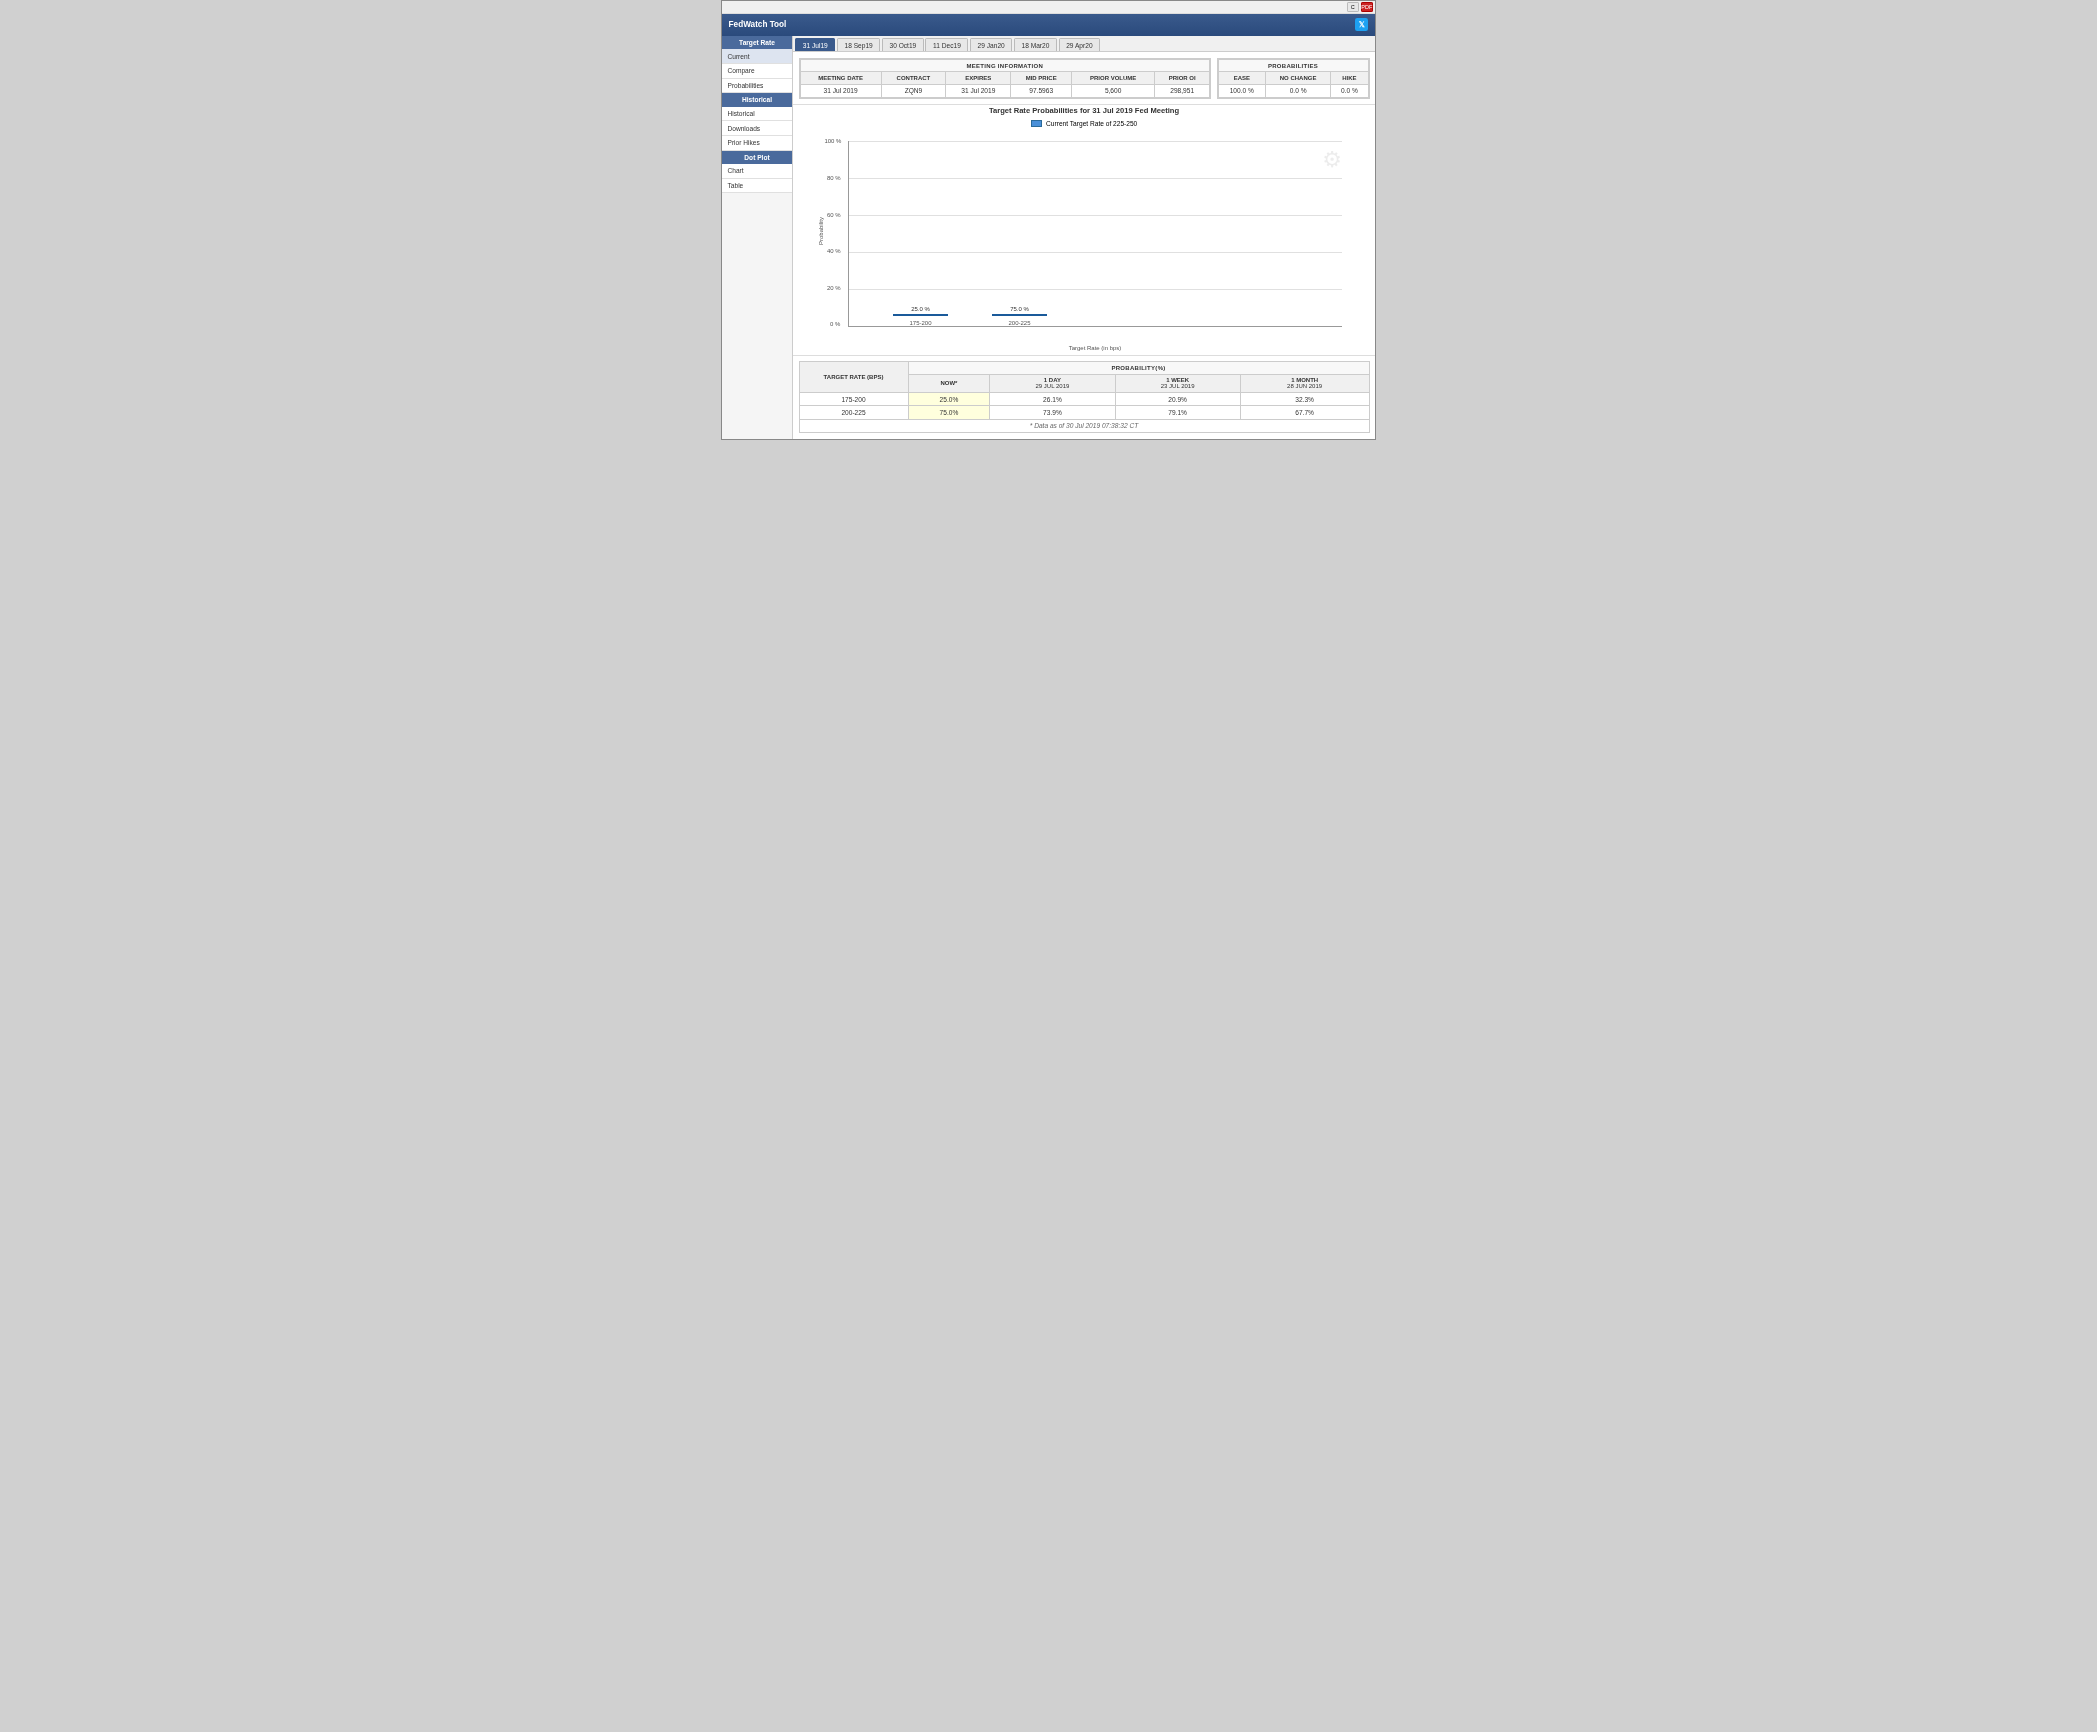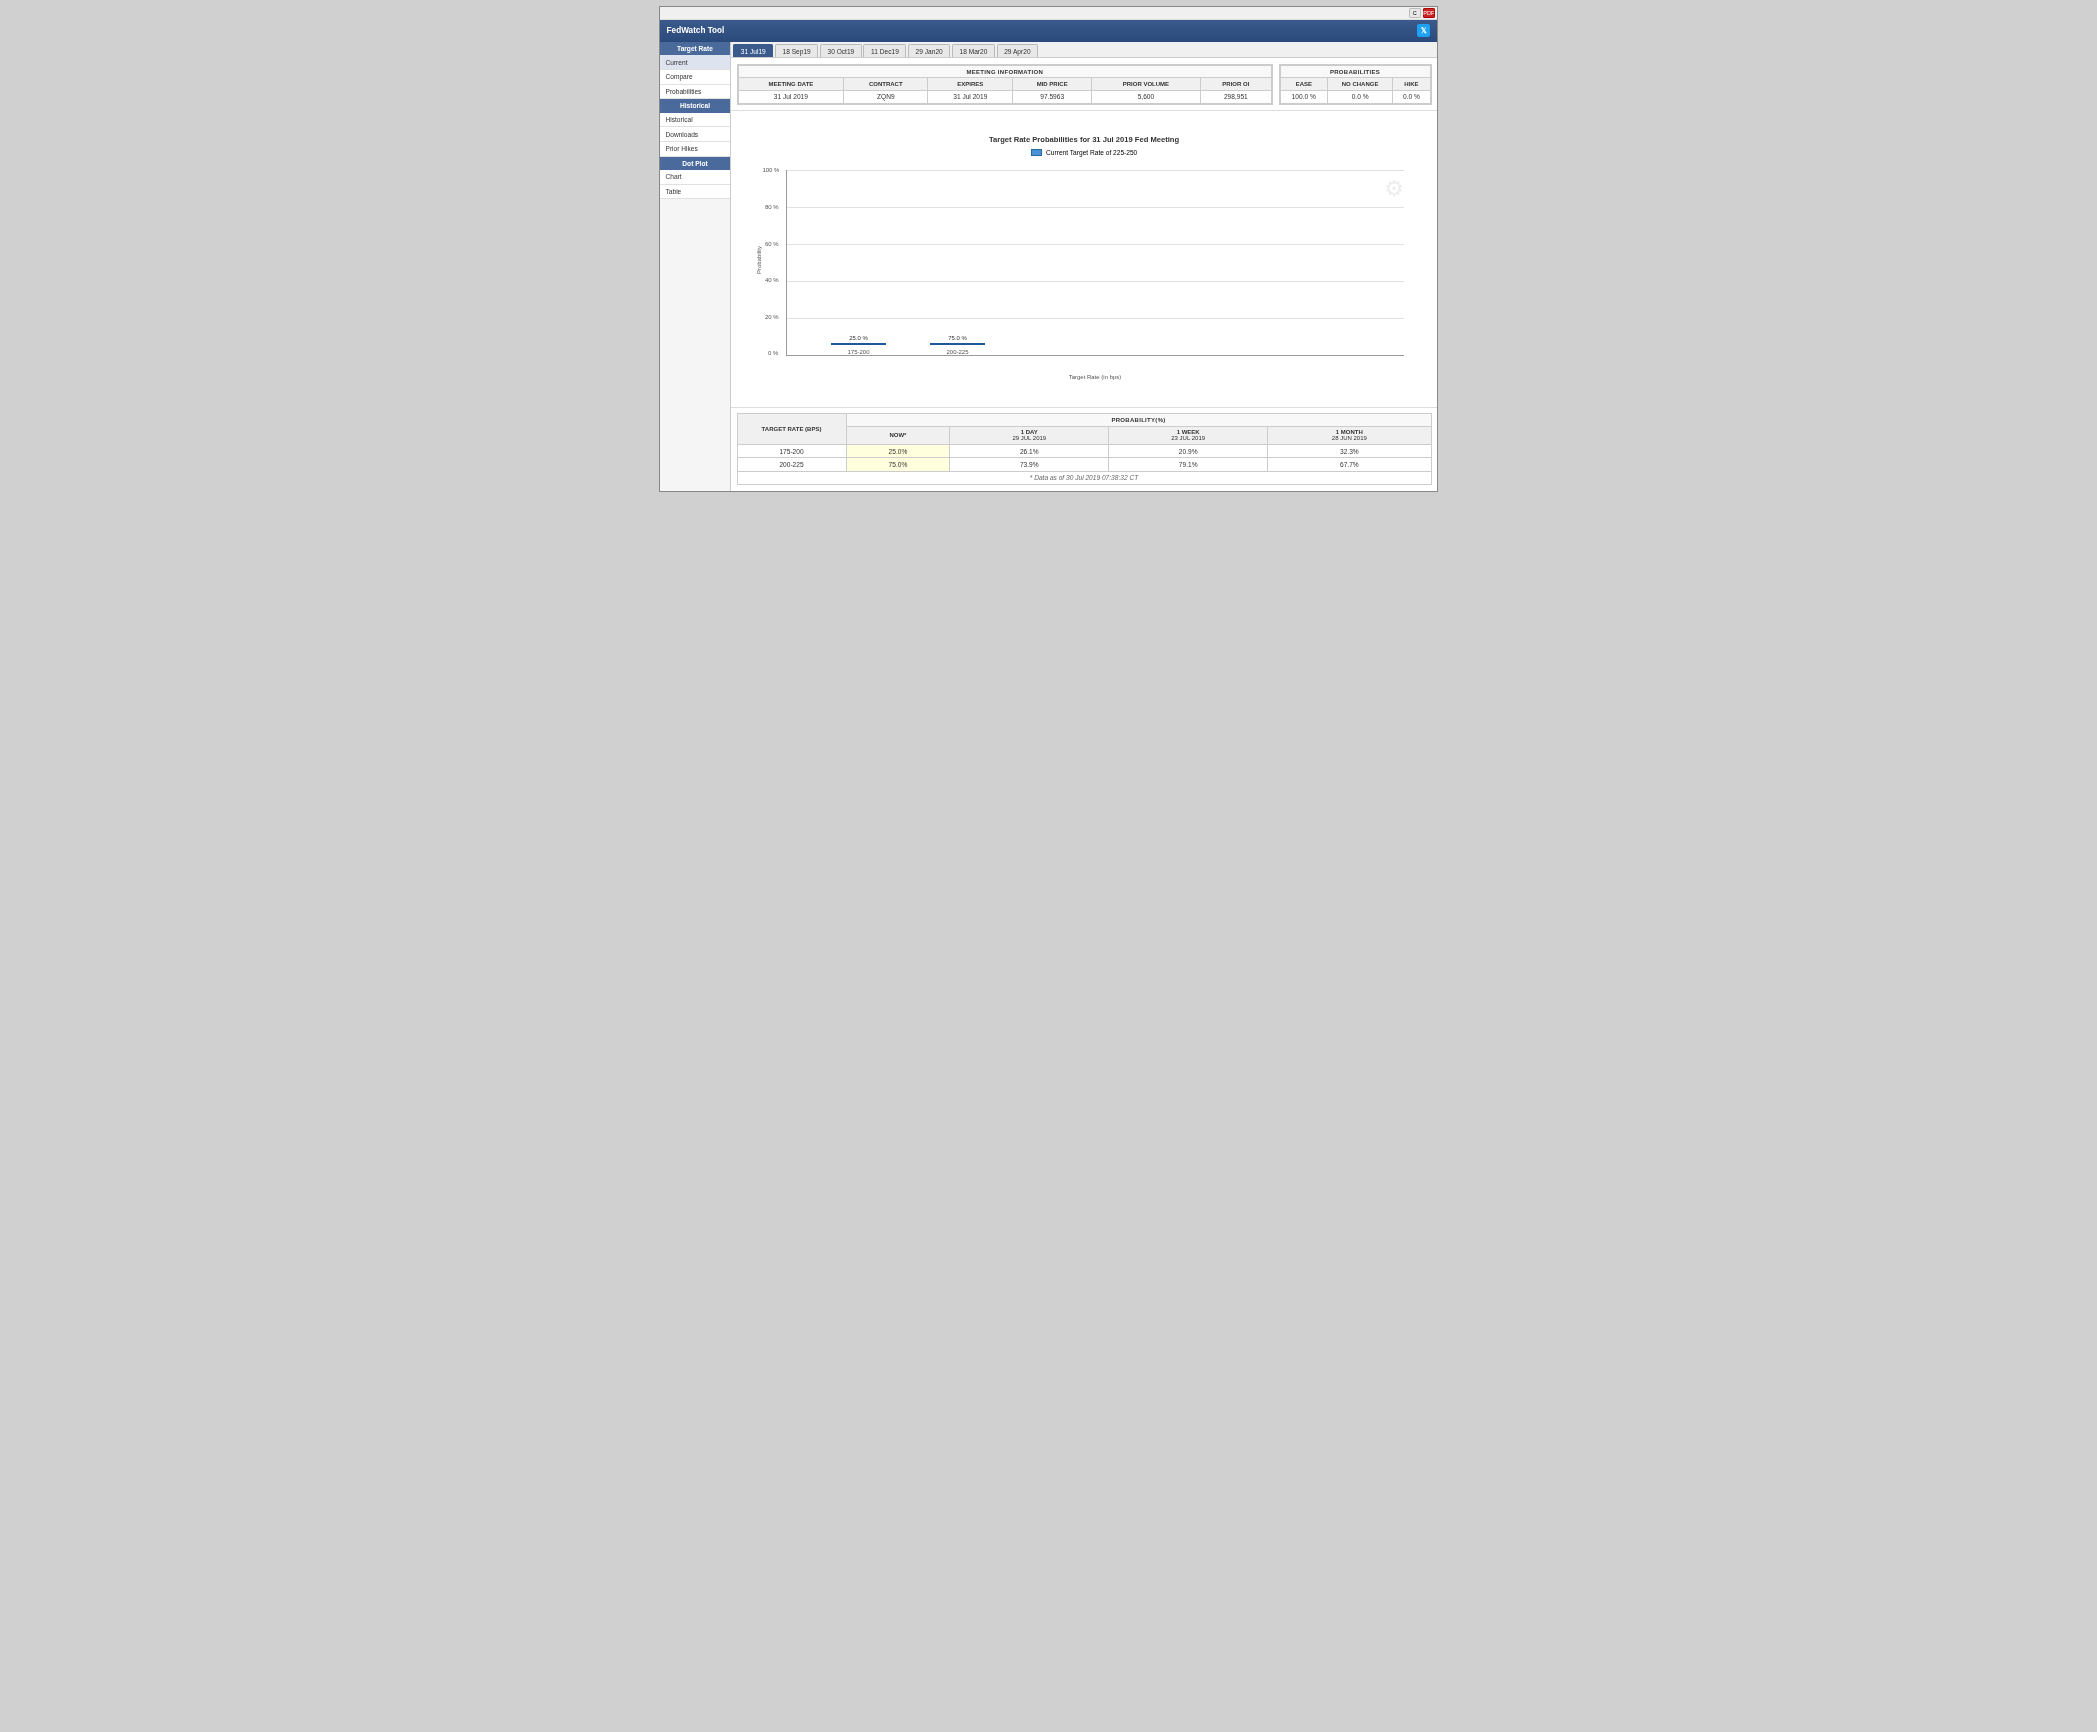--- a/index.html
+++ b/index.html
@@ -1,18 +1,18 @@
 <!DOCTYPE html>
 <html style="font-size:8.7px"><head>
   <meta charset="utf-8">
   <style>
     * { box-sizing: border-box; margin: 0; padding: 0; }
     body { font-family: Arial, sans-serif; font-size: 7px; background: #d0d0d0; }
 
-    .app-container { width: 779px; margin: 6px auto; border: 0.5px solid #888; background: #fff; }
+    .app-container { width: 655px; margin: 0 auto; border: 0.5px solid #888; background: #fff; }
 
     
     .app-header {
       background: linear-gradient(to bottom, #3a5a8c, #2a4a7c);
       color: white;
       padding: 4.4px 6.6px;
       display: flex;
       align-items: center;
       justify-content: space-between;
     }
@@ -114,21 +114,21 @@
     .section-header-cell {
       background: #f8f8f8;
       font-weight: bold;
       font-size: 6px;
       text-align: center;
       letter-spacing: 0.3px;
     }
 
     
     .chart-area {
-      padding: 24px 11px;
+      padding: 1px 11px;
       background: white;
     }
     .chart-title {
       text-align: center;
       font-size: 7.6px;
       font-weight: bold;
       margin-bottom: 4.4px;
       color: #333;
     }
     .chart-legend {

